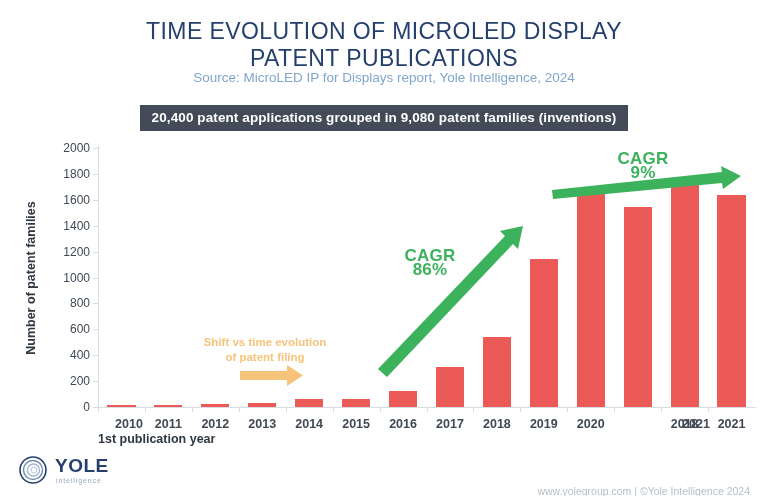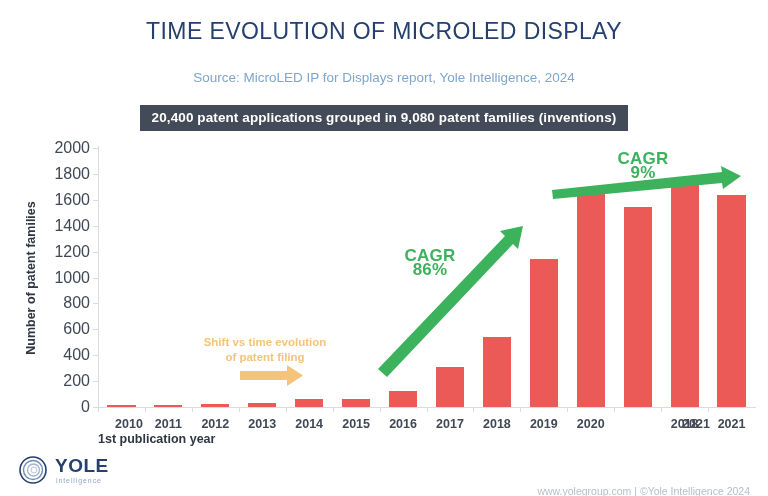--- a/index.html
+++ b/index.html
@@ -82,21 +82,21 @@
     background: #D9DCE1;
   }
 
   .ytick {
     position: absolute;
     right: 100%;
     margin-right: 8px;
     transform: translateY(-50%);
     white-space: nowrap;
     color: #3F4854;
-    font-size: 16px;
+    font-size: 12px;
   }
   .ytick-mark {
     position: absolute;
     left: -5px;
     width: 5px;
     height: 1px;
     background: #D9DCE1;
   }
 
   .ylabel {
@@ -212,20 +212,21 @@
     margin-top: 19px;
   }
 </style>
 </head>
 <body>
 
 <div id="root">
 
   <div class="title">
     <div>TIME EVOLUTION OF MICROLED DISPLAY</div>
+    <div>PATENT PUBLICATIONS</div>
   </div>
   <div class="subtitle">Source: MicroLED IP for Displays report, Yole Intelligence, 2024</div>
   <div class="banner-wrap">
     <span class="banner">20,400 patent applications grouped in 9,080 patent families (inventions)</span>
   </div>
 
   <div class="axis-line-y"></div>
   <div class="axis-line-x"></div>
 
   <div class="ylabel">

